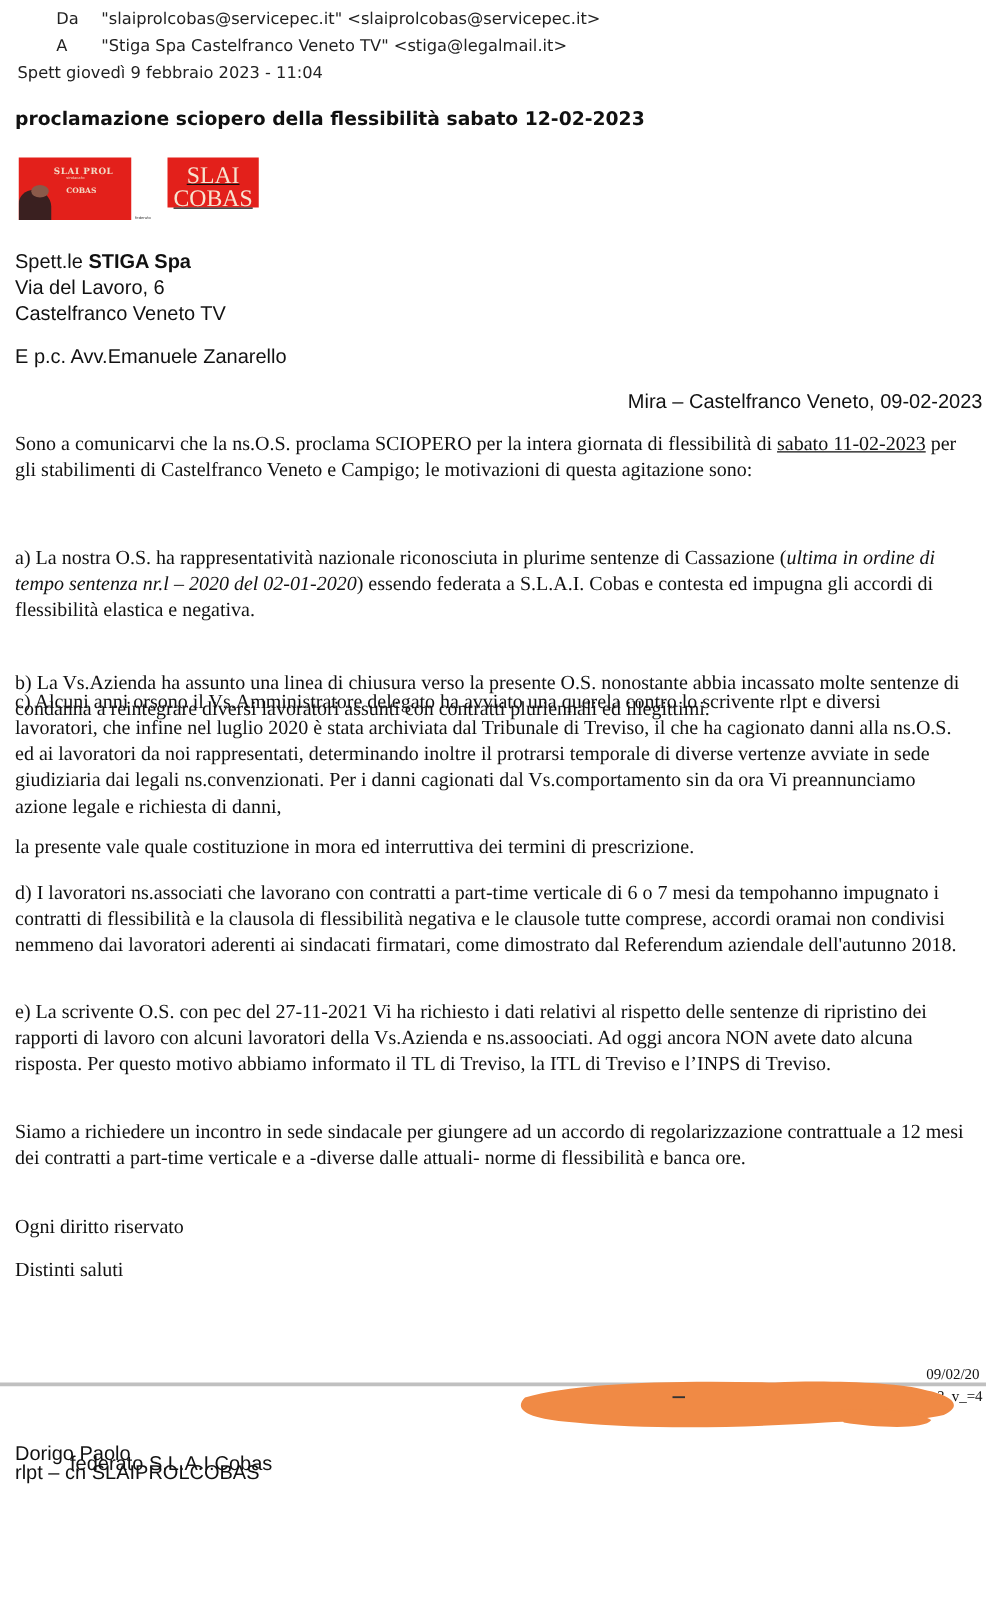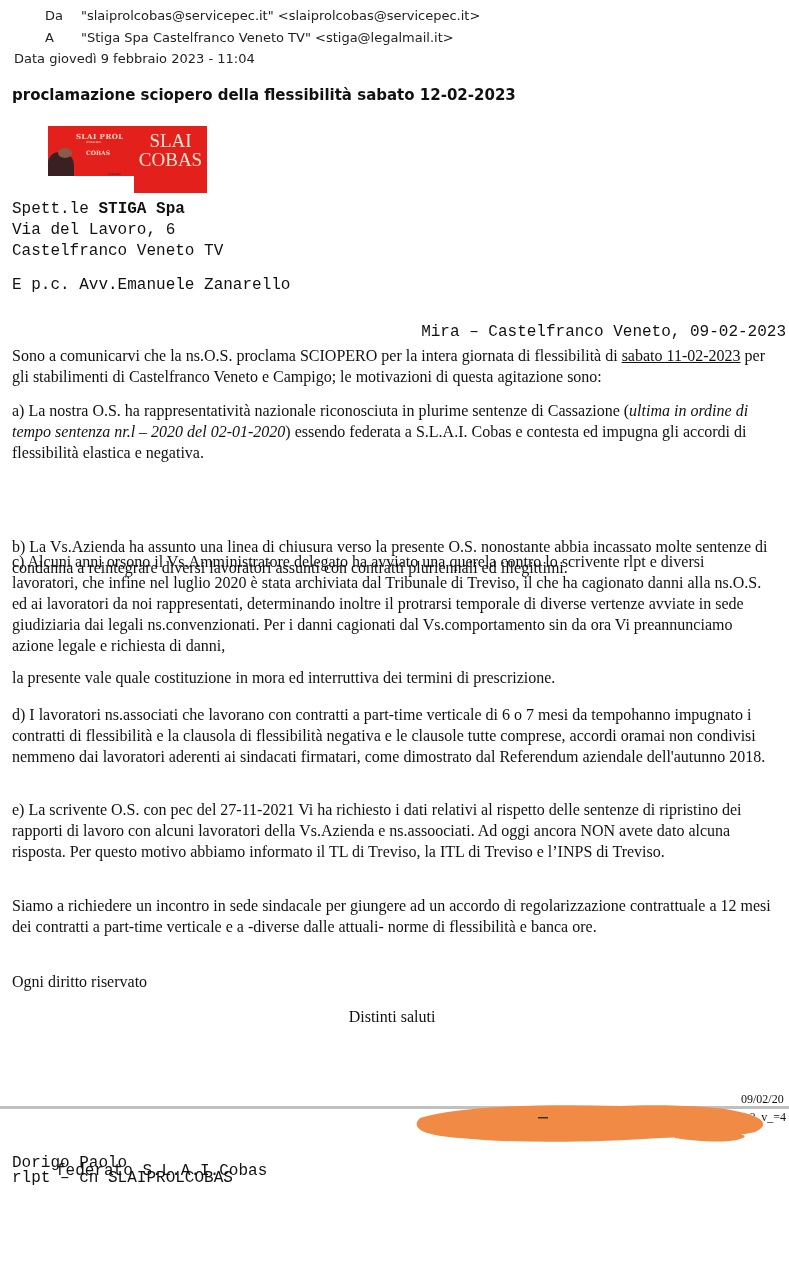--- a/index.html
+++ b/index.html
@@ -1,50 +1,50 @@
 <!DOCTYPE html>
 <html><head>
 <meta charset="utf-8">
 <style>
   html, body { margin: 0; padding: 0; background: #ffffff; }
   body { width: 789px; height: 1280px; position: relative; overflow: hidden; color: #111; }
   .hdr { position: absolute; left: 14px; font-family: "DejaVu Sans", sans-serif; font-size: 13px; color: #222; white-space: nowrap; }
   .hdr .lbl { display: inline-block; width: 36px; margin-left: 31px; }
   .subject { position: absolute; left: 12px; top: 86px; font-family: "DejaVu Sans", sans-serif; font-size: 15px; font-weight: bold; color: #111; white-space: nowrap; }
-  .logo1 { position: absolute; left: 15px; top: 126px; width: 90px; height: 50px; background: #e3201b; overflow: hidden; margin-left: 33px; }
+  .logo1 { position: absolute; left: 15px; top: 126px; width: 90px; height: 50px; background: #e3201b; overflow: hidden; }
   .logo1 .t1 { position: absolute; left: 28px; top: 6px; font-family: "DejaVu Serif", serif; font-weight: bold; font-size: 7px; color: #f3d9c4; letter-spacing: 0.5px; }
   .logo1 .t2 { position: absolute; left: 38px; top: 14px; font-family: "DejaVu Sans", sans-serif; font-size: 3px; color: #f3d9c4; }
   .logo1 .t3 { position: absolute; left: 38px; top: 23px; font-family: "DejaVu Serif", serif; font-weight: bold; font-size: 6px; color: #f3d9c4; }
   .logo1 .fist { position: absolute; left: 0; top: 26px; width: 26px; height: 24px; background: #3a2020; border-radius: 45% 55% 0 0; }
   .logo1 .fist2 { position: absolute; left: 10px; top: 22px; width: 14px; height: 10px; background: #8a5a4a; border-radius: 50%; }
   .logo-mid { position: absolute; left: 108px; top: 172px; font-family: "DejaVu Sans", sans-serif; font-size: 3px; color: #333; }
-  .logo2 { position: absolute; left: 134px; top: 126px; width: 73px; height: 67px; background: #e3201b; text-align: center; }
+  .logo2 { position: absolute; left: 134px; top: 126px; width: 73px; height: 40px; background: #e3201b; text-align: center; text-decoration: underline; }
   .logo2 span { display: block; font-family: "Liberation Serif", serif; color: #f7e3d0; font-size: 19px; line-height: 19px; }
   .logo2 .a { margin-top: 5px; }
-  .tr { position: absolute; left: 12px; font-family: Liberation Mono, monospace; font-size: 16px; line-height: 21px; color: #111; }
+  .tr { position: absolute; left: 12px; font-family: Liberation Sans, sans-serif; font-size: 16px; line-height: 21px; color: #111; }
   .tr.right { left: auto; right: 3px; white-space: nowrap; }
   .para { position: absolute; left: 12px; width: 760px; font-family: "Liberation Serif", serif; font-size: 16px; line-height: 21px; color: #111; }
   .u { text-decoration: underline; }
   .i { font-style: italic; }
   .b { font-weight: bold; }
   .divider { position: absolute; left: 0; top: 1106px; width: 789px; height: 3px; background: #c0c0c0; }
   .stamp { position: absolute; right: 0; font-family: "Liberation Serif", serif; font-size: 12px; color: #111; white-space: nowrap; overflow: hidden; }
   .redact { position: absolute; }
 </style>
 </head>
 <body>
 
 <div class="hdr" style="top:8px;">
   <span class="lbl">Da</span><span>"slaiprolcobas@servicepec.it" &lt;slaiprolcobas@servicepec.it&gt;</span>
 </div>
 <div class="hdr" style="top:30px;">
   <span class="lbl">A</span><span>"Stiga Spa Castelfranco Veneto TV" &lt;stiga@legalmail.it&gt;</span>
 </div>
 <div class="hdr" style="top:51px;">
-  <span>Data</span> <span>giovedì 9 febbraio 2023 - 11:04</span>
+  <span>Spett</span> <span>giovedì 9 febbraio 2023 - 11:04</span>
 </div>
 <div class="subject">proclamazione sciopero della flessibilità sabato 12-02-2023</div>
 
 <div class="logo1">
   <div class="fist"></div>
   <div class="fist2"></div>
   <span class="t1">SLAI PROL</span>
   <span class="t2">sindacato</span>
   <span class="t3">COBAS</span>
 </div>
@@ -54,44 +54,44 @@
   <span>COBAS</span>
 </div>
 
 <div class="tr" style="top:199px;">
   <span>Spett.le </span><span class="b">STIGA  Spa</span>
 </div>
 <div class="tr" style="top:220px;">Via del Lavoro, 6</div>
 <div class="tr" style="top:241px;">Castelfranco Veneto TV</div>
 <div class="tr" style="top:275px;">E p.c. Avv.Emanuele Zanarello</div>
 
-<div class="tr right" style="top:322px;margin-left:24px;">Mira – Castelfranco Veneto, 09-02-2023</div>
+<div class="tr right" style="top:311px;margin-left:24px;">Mira – Castelfranco Veneto, 09-02-2023</div>
 
 <div class="para" style="top:345px;">
   <span>Sono a comunicarvi che la ns.O.S. proclama SCIOPERO per la intera giornata di flessibilità di  </span><span class="u">sabato 11-02-2023</span><span> per gli stabilimenti di Castelfranco Veneto e Campigo; le motivazioni di questa agitazione sono:</span>
 </div>
 
-<div class="para" style="top:400px;">
+<div class="para" style="top:436px;">
   <span>a) La nostra O.S. ha rappresentatività nazionale riconosciuta in plurime sentenze di Cassazione (</span><span class="i">ultima in ordine di tempo sentenza nr.l – 2020 del 02-01-2020</span><span>) essendo federata a S.L.A.I. Cobas e contesta ed impugna gli accordi di flessibilità elastica e negativa.</span>
 </div>
 
 <div class="para" style="top:496px;margin-top:40px;">b) La Vs.Azienda ha assunto una linea di chiusura verso la presente O.S. nonostante abbia incassato molte sentenze di condanna a reintegrare diversi lavoratori assunti con contratti pluriennali ed illegittimi.</div>
 
 <div class="para" style="top:551px;">c) Alcuni anni orsono il Vs.Amministratore delegato ha avviato una querela contro lo scrivente rlpt e diversi lavoratori, che infine nel luglio 2020 è stata archiviata dal Tribunale di Treviso, il che ha cagionato danni alla ns.O.S. ed ai lavoratori da noi rappresentati, determinando inoltre il protrarsi temporale di diverse vertenze avviate in sede giudiziaria dai legali ns.convenzionati. Per i danni cagionati dal Vs.comportamento sin da ora Vi preannunciamo azione legale e richiesta di danni,</div>
 
 <div class="para" style="top:667px;">la presente vale quale costituzione in mora ed interruttiva dei termini di prescrizione.</div>
 
 <div class="para" style="top:704px;">d) I lavoratori ns.associati che lavorano con contratti a part-time verticale di 6 o 7 mesi da tempohanno impugnato i contratti di flessibilità e la clausola di flessibilità negativa e le clausole tutte comprese, accordi oramai non condivisi nemmeno dai lavoratori aderenti ai sindacati firmatari, come dimostrato dal Referendum aziendale dell'autunno 2018.</div>
 
 <div class="para" style="top:799px;">e) La scrivente O.S. con pec del 27-11-2021 Vi ha richiesto i dati relativi al rispetto delle sentenze    di ripristino dei rapporti di lavoro con alcuni lavoratori della Vs.Azienda e ns.assoociati. Ad oggi ancora NON avete dato alcuna risposta. Per questo motivo abbiamo informato il TL di Treviso, la ITL di Treviso e l’INPS di Treviso.</div>
 
 <div class="para" style="top:895px;">Siamo a richiedere un incontro in sede sindacale per giungere ad un accordo di regolarizzazione contrattuale a 12 mesi dei contratti a part-time verticale e a -diverse dalle attuali- norme di flessibilità e banca ore.</div>
 
 <div class="para" style="top:971px;">Ogni diritto riservato</div>
-<div class="para" style="top:1006px;text-align:center;">Distinti saluti</div>
+<div class="para" style="top:1006px;">Distinti saluti</div>
 
 <div class="stamp" style="top:1092px; width:48px;">09/02/20</div>
 <div class="divider"></div>
 <div class="stamp" style="top:1110px; width:45px;">n?_v_=4</div>
 <svg class="redact" style="left:400px; top:1098px;" width="380" height="50" viewBox="0 0 380 50">
   <path d="M20 20 C60 8 140 6 220 8 C260 6 320 8 340 14 C360 18 372 26 355 34 C330 40 300 38 260 40 C200 44 120 46 60 40 C30 38 8 32 20 20 Z" fill="#f08a45"></path>
   <path d="M270 30 C300 28 330 30 345 38 C340 46 300 44 275 40 Z" fill="#f08a45"></path>
   <rect x="138" y="19" width="10" height="1.5" fill="#333"></rect>
 </svg>
 

